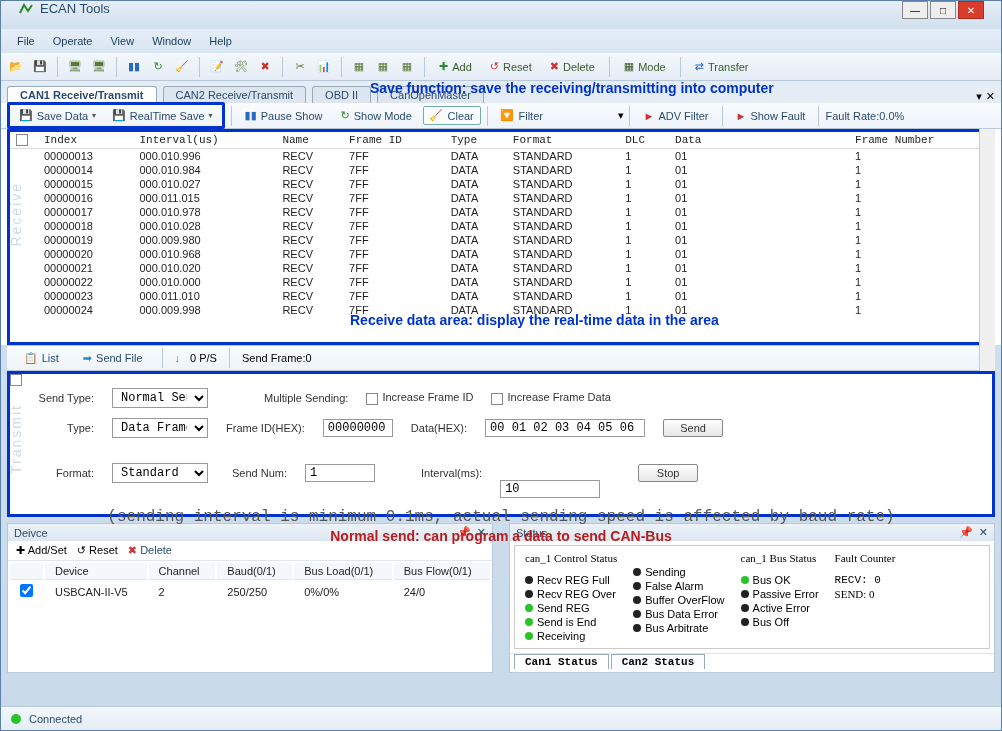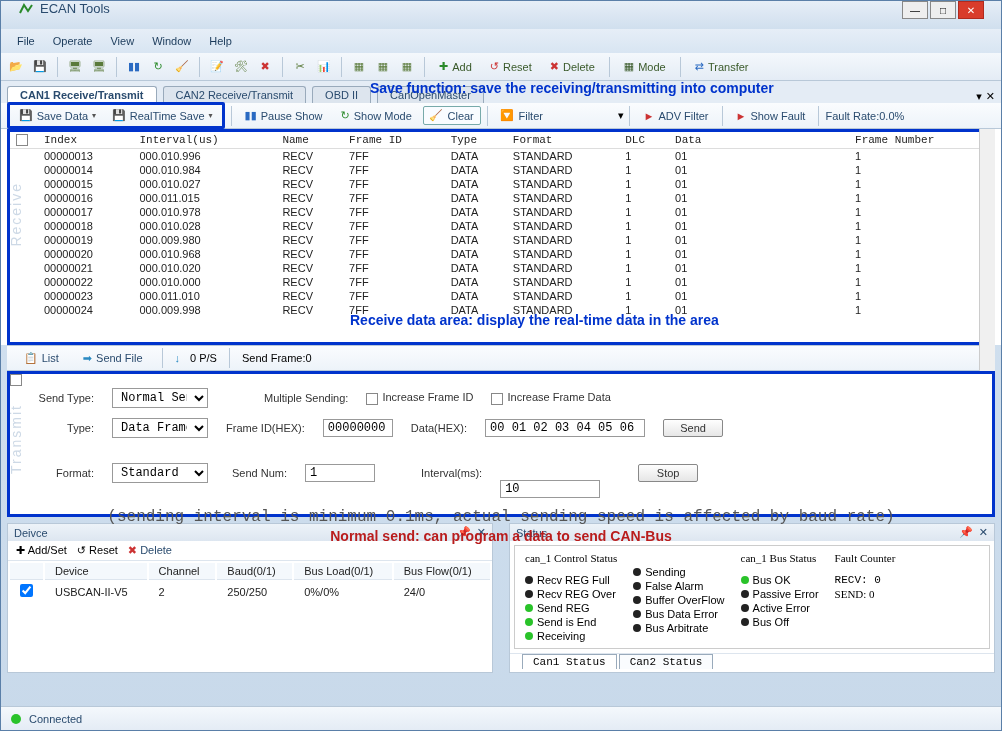--- a/index.html
+++ b/index.html
@@ -521,21 +521,21 @@
               <span class="dot"></span>
               <span>Bus Off</span>
             </span>
       </div>
       <div class="status-col">
         <span class="hdr">Fault Counter</span>
         <span style="font-family:'Courier New',monospace;">RECV:  0</span>
         <span style="font-family:Liberation Serif, serif;">SEND:  0</span>
       </div>
     </div>
-    <div class="status-tabs" style="padding:0 4px 2px 12px;">
+    <div class="status-tabs" style="padding:0 4px 2px 4px;font-weight:bold;">
       <div class="status-tab active">Can1 Status</div>
       <div class="status-tab">Can2 Status</div>
     </div>
   </div>
 </div>
 
 <div class="statusbar">
   <span class="grn"></span>
   <span>Connected</span>
 </div>

